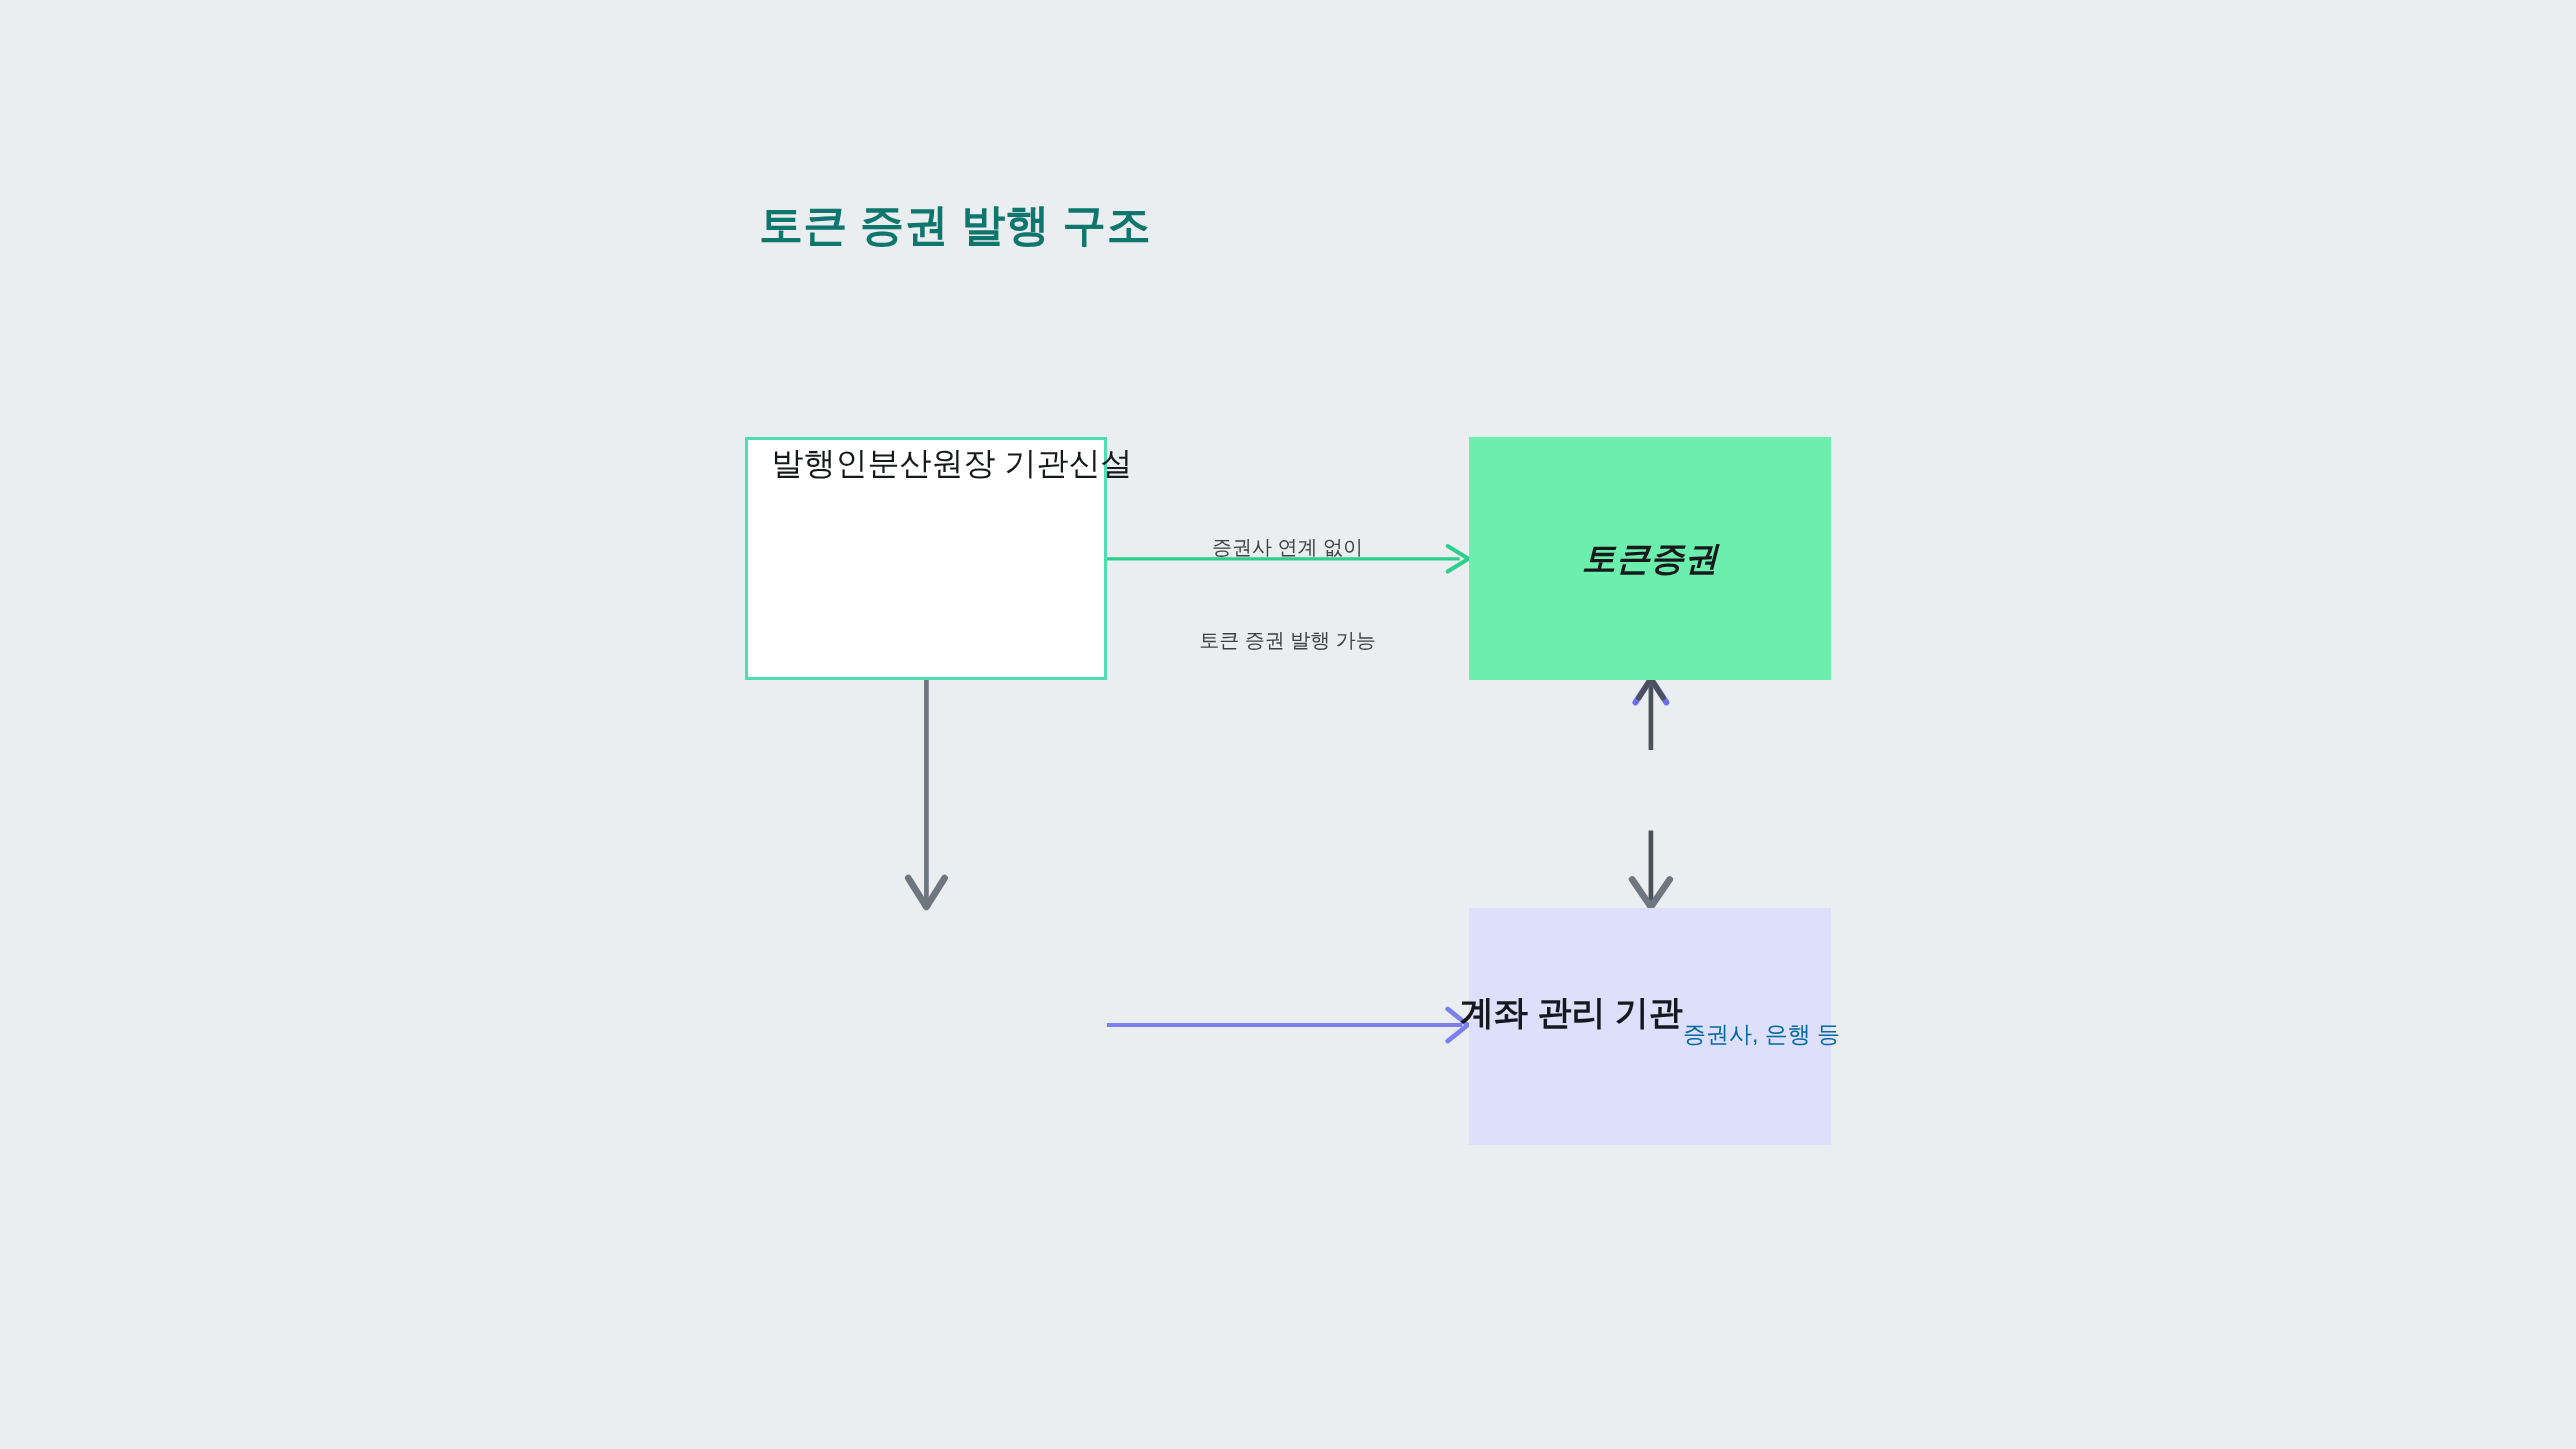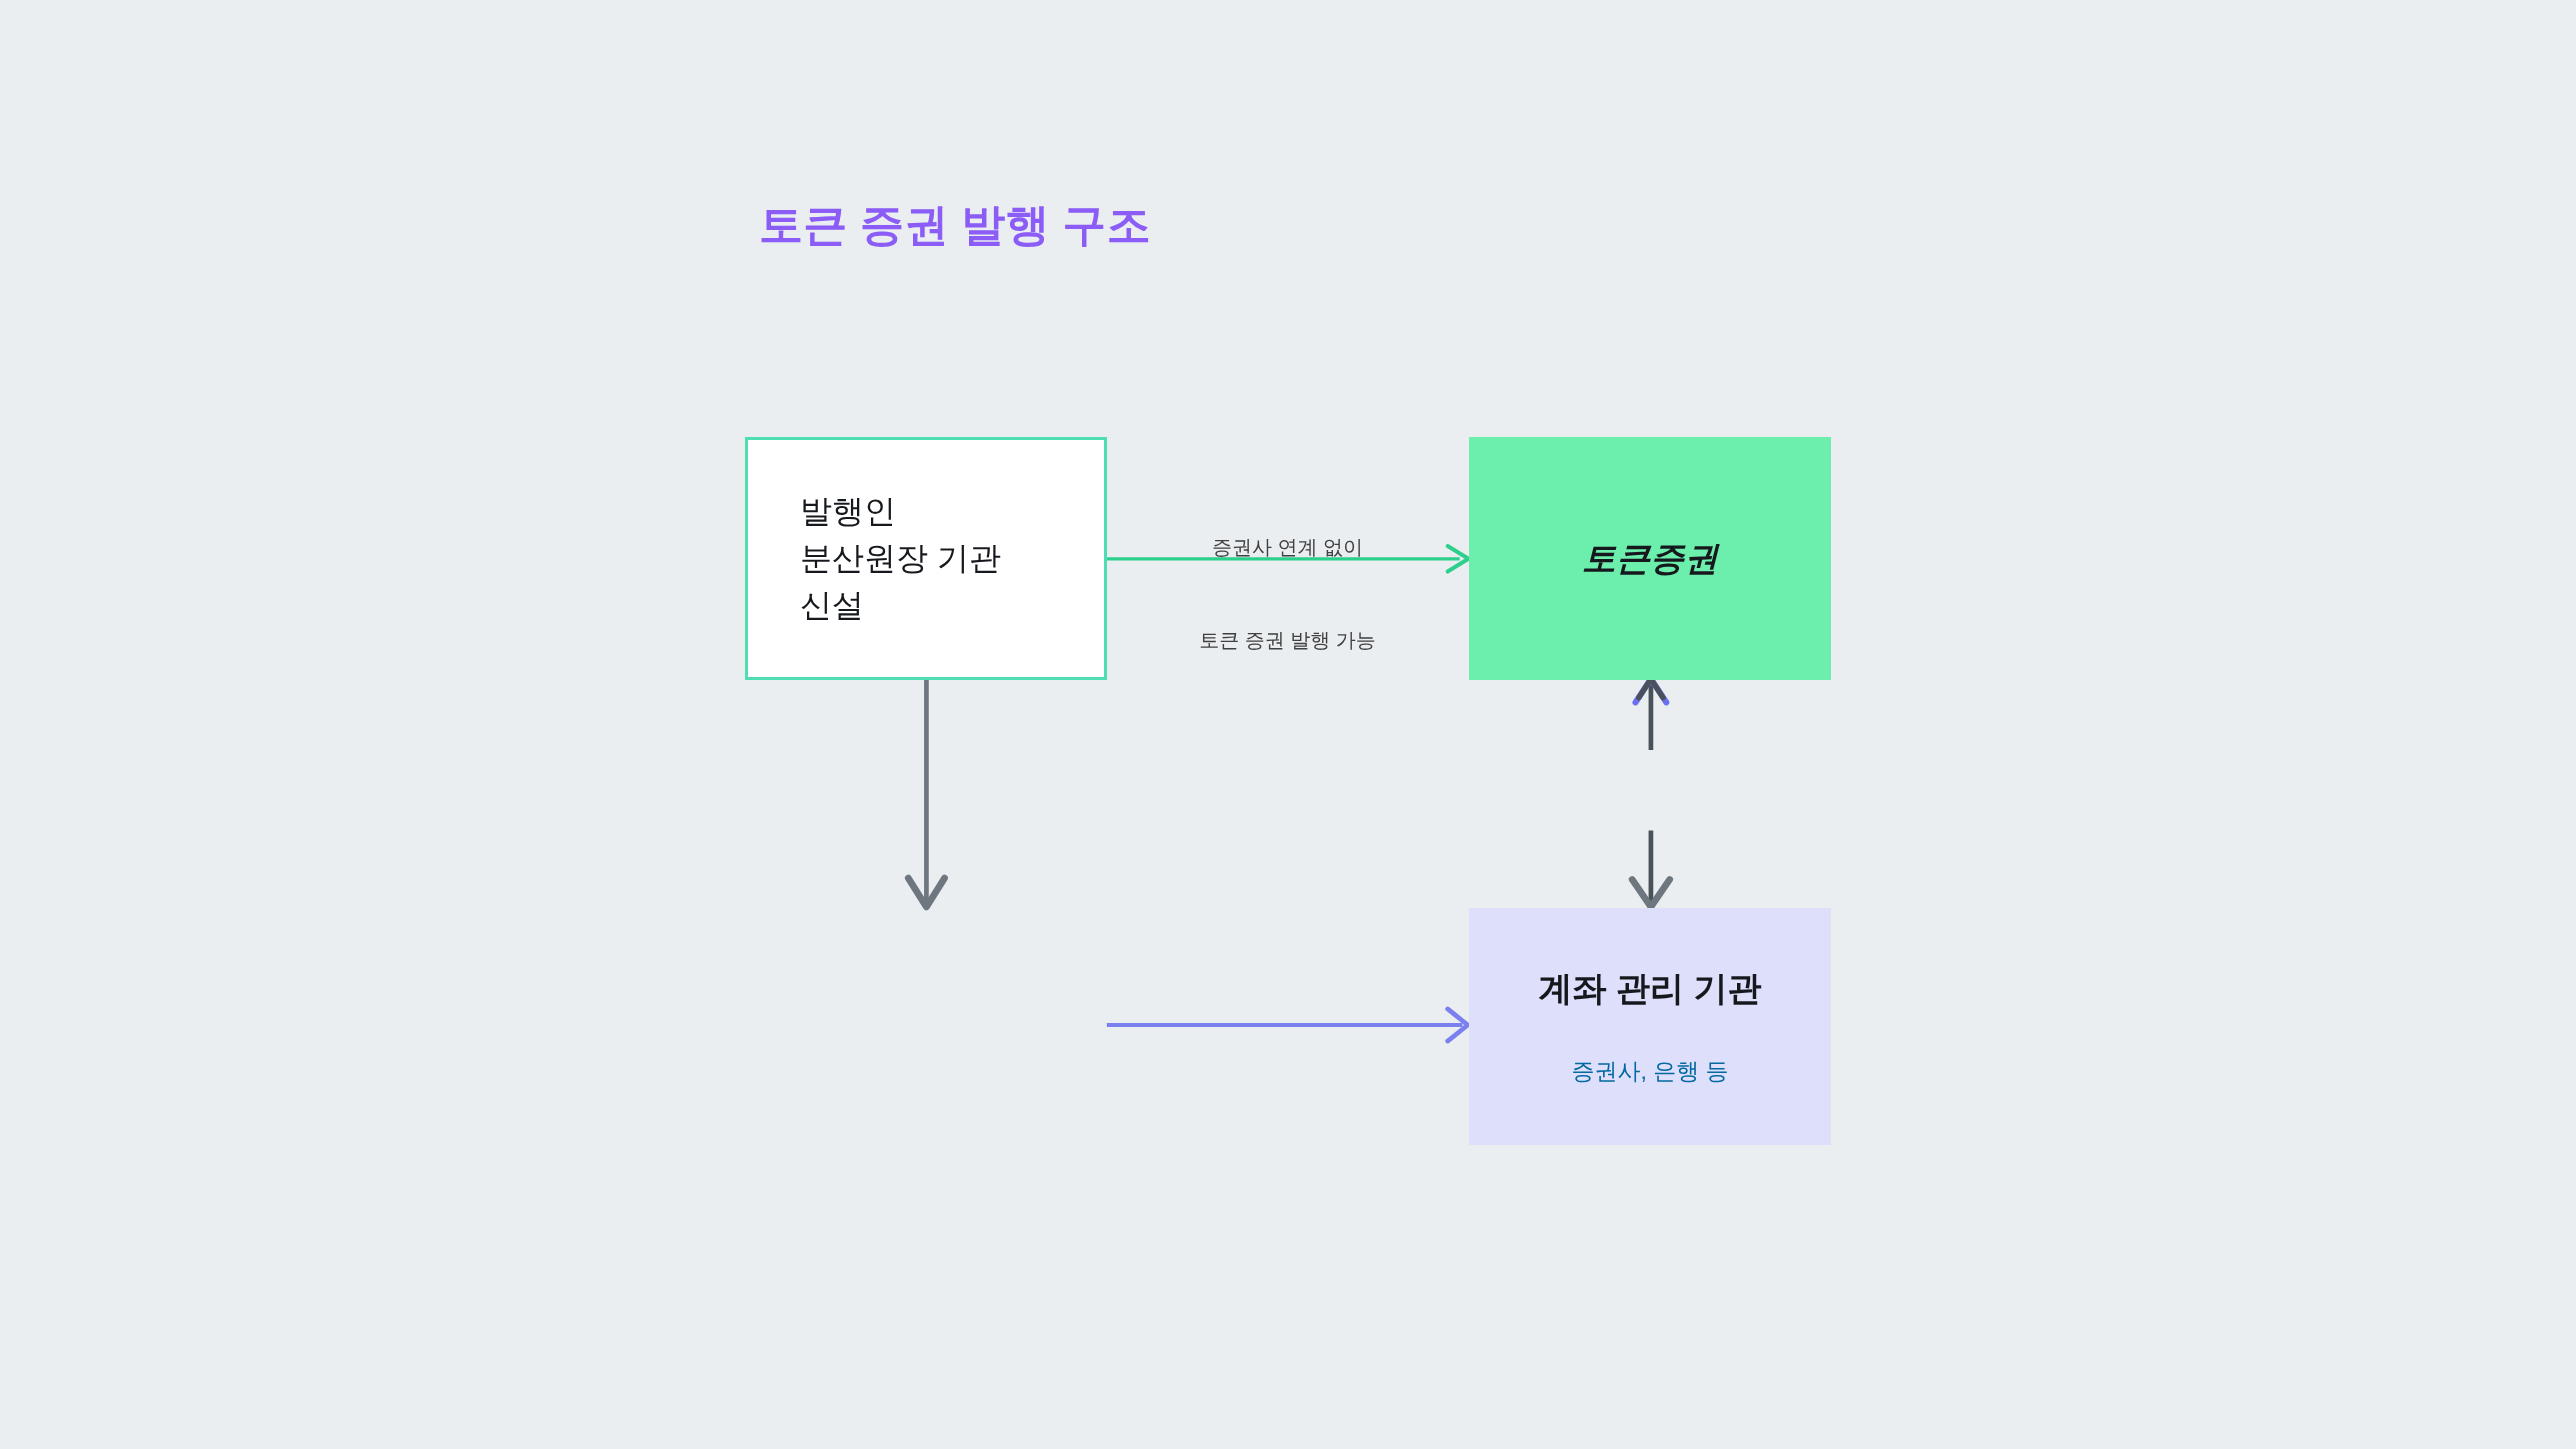--- a/index.html
+++ b/index.html
@@ -20,31 +20,31 @@
     height: 1449px;
   }
 
   
   .diagram-title {
     position: absolute;
     left: 759px;
     top: 196px;
     font-size: 44px;
     font-weight: bold;
-    color: #8b5cf6;
+    color: #0f766e;
     letter-spacing: 0.3px;
     white-space: pre;
   }
 
   
   .node {
     position: absolute;
     box-sizing: border-box;
     display: flex;
-    flex-direction: column;
+    flex-direction: row;
     justify-content: center;
   }
 
   
   .node-issuer-new {
     left: 745px;
     top: 437px;
     width: 362px;
     height: 243px;
     background: #ffffff;

